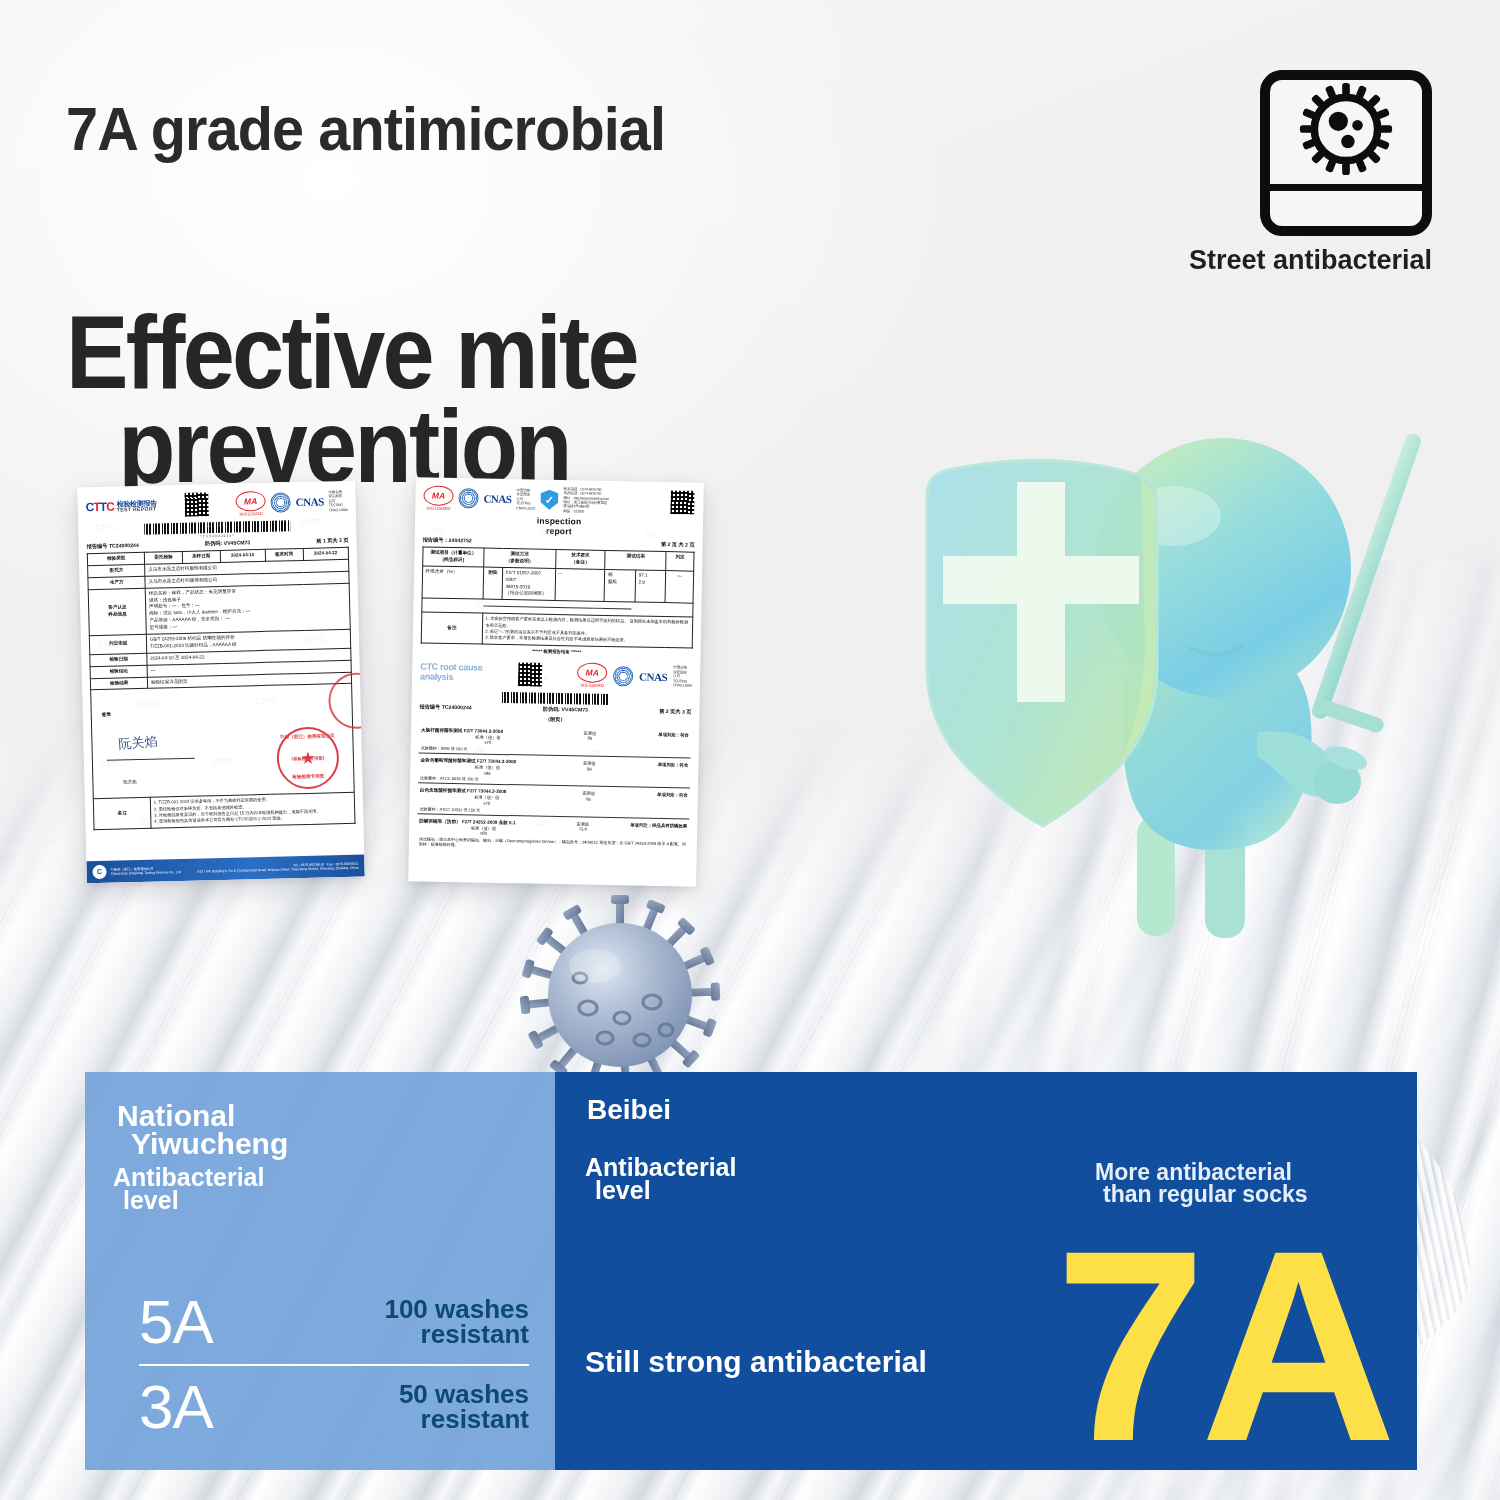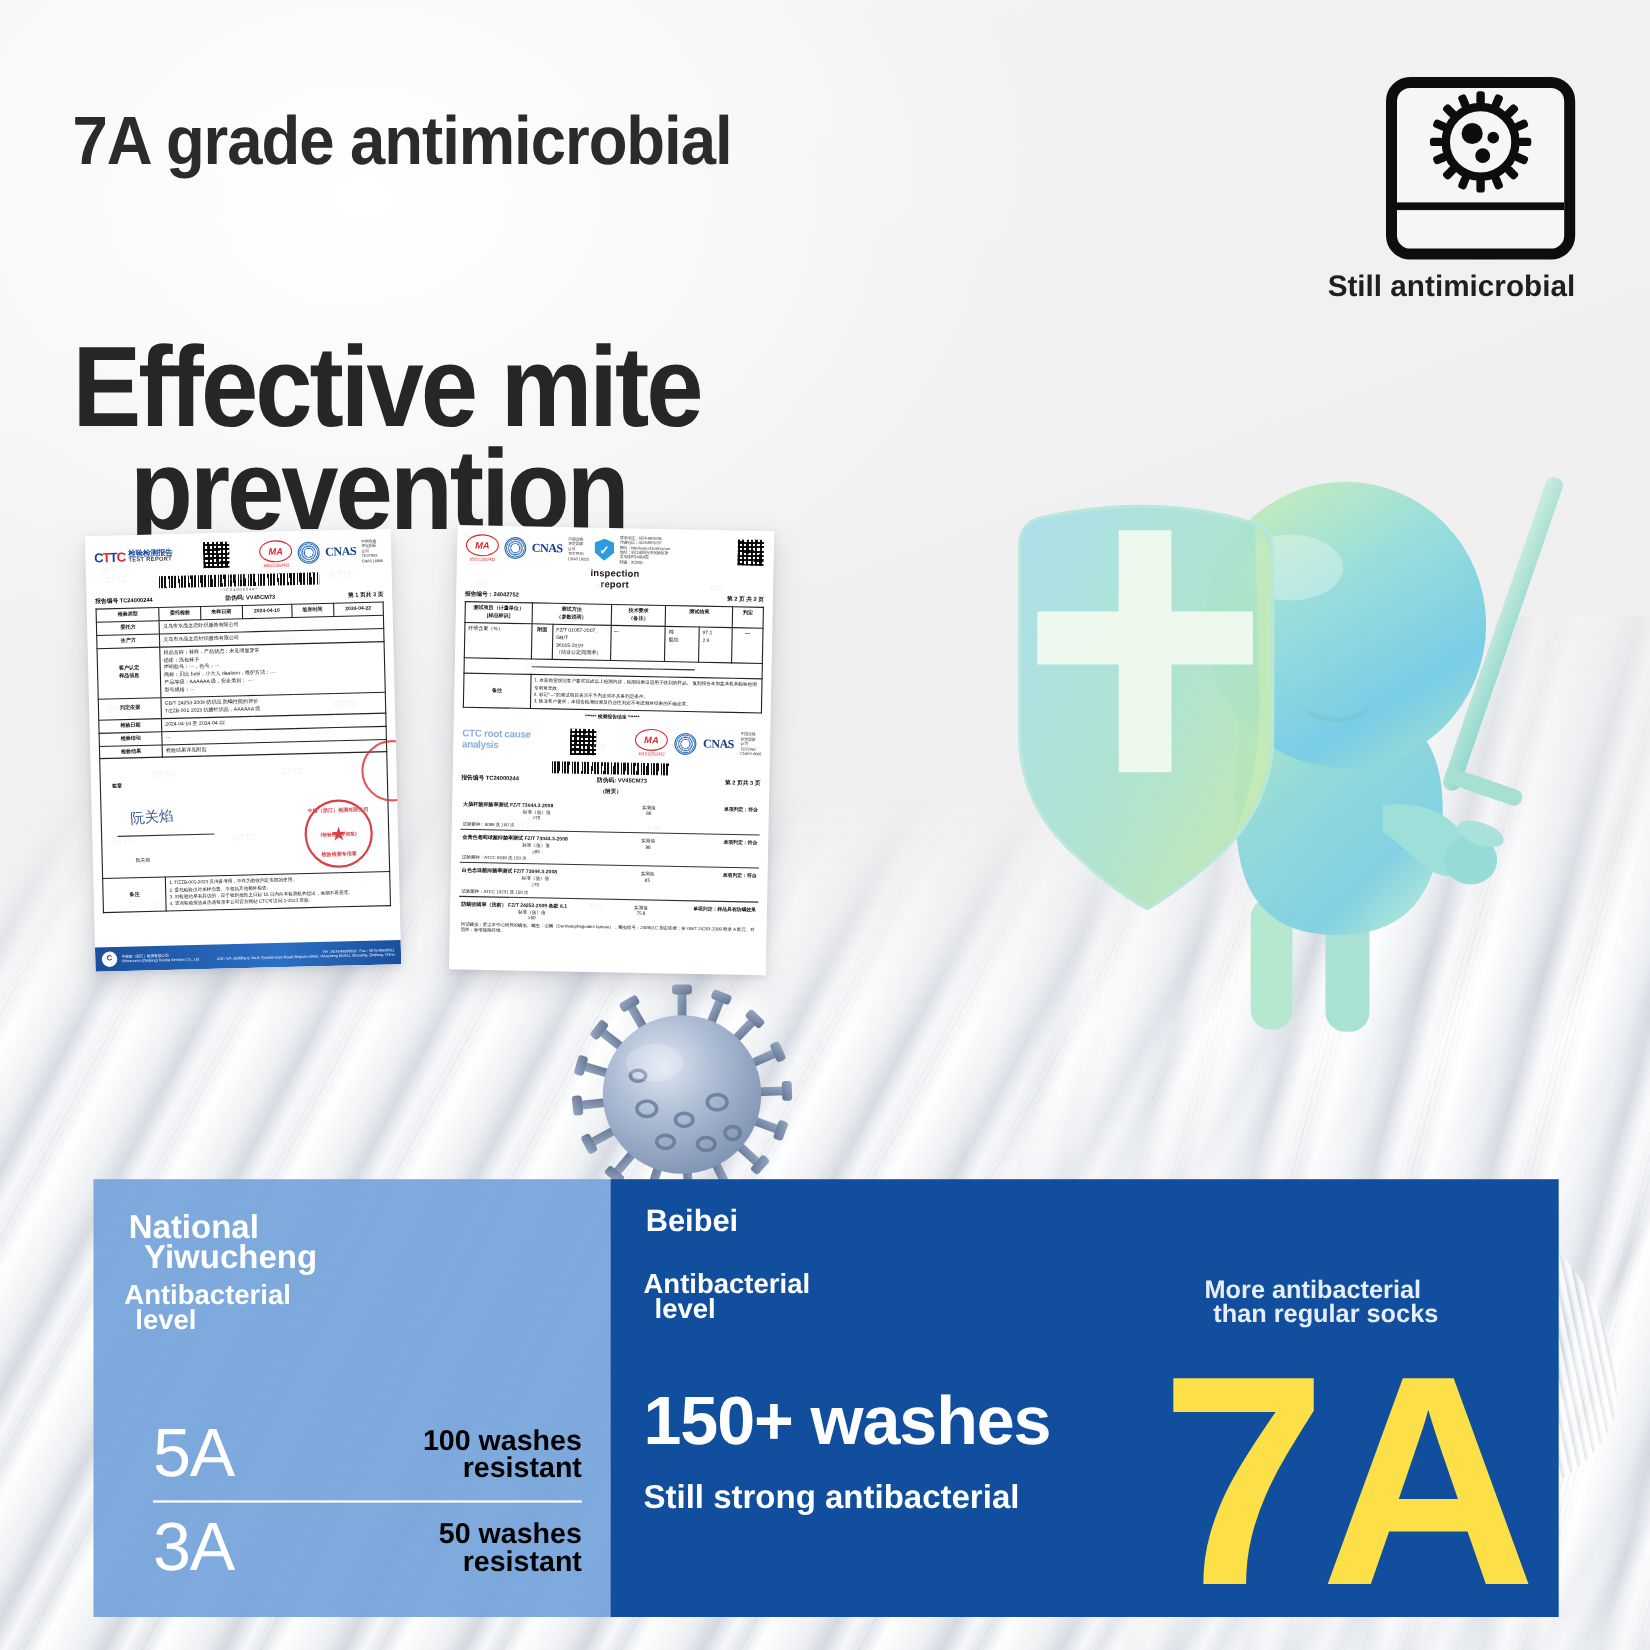--- a/index.html
+++ b/index.html
@@ -242,21 +242,21 @@
   .p-title .l2{ display:block; padding-left:14px; }
   .p-sub{ font-size:25px; font-weight:700; color:#fff; line-height:.92; }
   .p-sub .l2{ display:block; padding-left:10px; }
 
   #pl-title{ position:absolute; left:32px; top:30px; }
   #pl-sub  { position:absolute; left:28px; top:94px; }
   #pl-rows { position:absolute; left:30px; right:26px; top:208px;margin-left:24px; }
   .pl-row{ display:flex; align-items:center; justify-content:space-between; height:84px; }
   .pl-row + .pl-row{ border-top:2px solid #fff;gap:24px; }
   .pl-grade{ font-size:62px; font-weight:400; color:#fff; line-height:1; letter-spacing:-1px; }
-  .pl-note{ font-size:26px; font-weight:700; color:#000000; text-align:right; line-height:.95; }
+  .pl-note{ font-size:26px; font-weight:700; color:#0c4a6e; text-align:right; line-height:.95; }
   .pl-note .l2{ display:block; }
 
   #pr-title{ position:absolute; left:32px; top:24px; font-size:28px; font-weight:700; color:#fff; line-height:1; }
   #pr-sub  { position:absolute; left:30px; top:84px; }
   #pr-big  { position:absolute; left:30px; top:190px; font-size:62px; font-weight:700; color:#fff; letter-spacing:-1px; line-height:1; }
   #pr-small{ position:absolute; left:30px; top:275px; font-size:30px; font-weight:700; color:#fff; line-height:1; }
   #pr-cmp  { position:absolute; left:540px; top:90px; font-size:23px; font-weight:700; color:#e6eefa; line-height:.95; }
   #pr-cmp .l2{ display:block; padding-left:8px; }
   #pr-7a{
     position:absolute; left:500px; top:138px; width:340px; text-align:left;
@@ -304,21 +304,21 @@
         </g>
 
         <circle cx="50" cy="50" r="33" fill="none" stroke="#0d0d0d" stroke-width="8"></circle>
         <circle cx="42" cy="42" r="10"></circle>
         <circle cx="62" cy="46" r="5.5"></circle>
         <circle cx="52" cy="63" r="7"></circle>
       </g>
     </svg>
     <div class="divider"></div>
   </div>
-  <div id="badge-sub">Still antimicrobial</div>
+  <div id="badge-sub">Street antibacterial</div>
 </div>
 
 <div class="doc" id="doc-left">
   <div class="pad">
     <div class="wm">
       <span style="left:6%;top:9%">CTTC</span>
         <span style="left:46%;top:9%">CTTC</span>
         <span style="left:80%;top:9%">CTTC</span>
       <span style="left:20%;top:24%">CTTC</span>
         <span style="left:62%;top:24%">CTTC</span>
@@ -822,20 +822,19 @@
     </div>
   </div>
 </div>
 
 <div id="panel-right">
   <div id="pr-title">Beibei</div>
   <div id="pr-sub" class="p-sub">
     <span>Antibacterial</span>
     <span class="l2">level</span>
   </div>
-  <div id="pr-big">150+ washes</div>
   <div id="pr-small">Still strong antibacterial</div>
   <div id="pr-cmp">
     <span>More antibacterial</span>
     <span class="l2">than regular socks</span>
   </div>
   <div id="pr-7a">7A</div>
 </div>
 
 </body></html>

